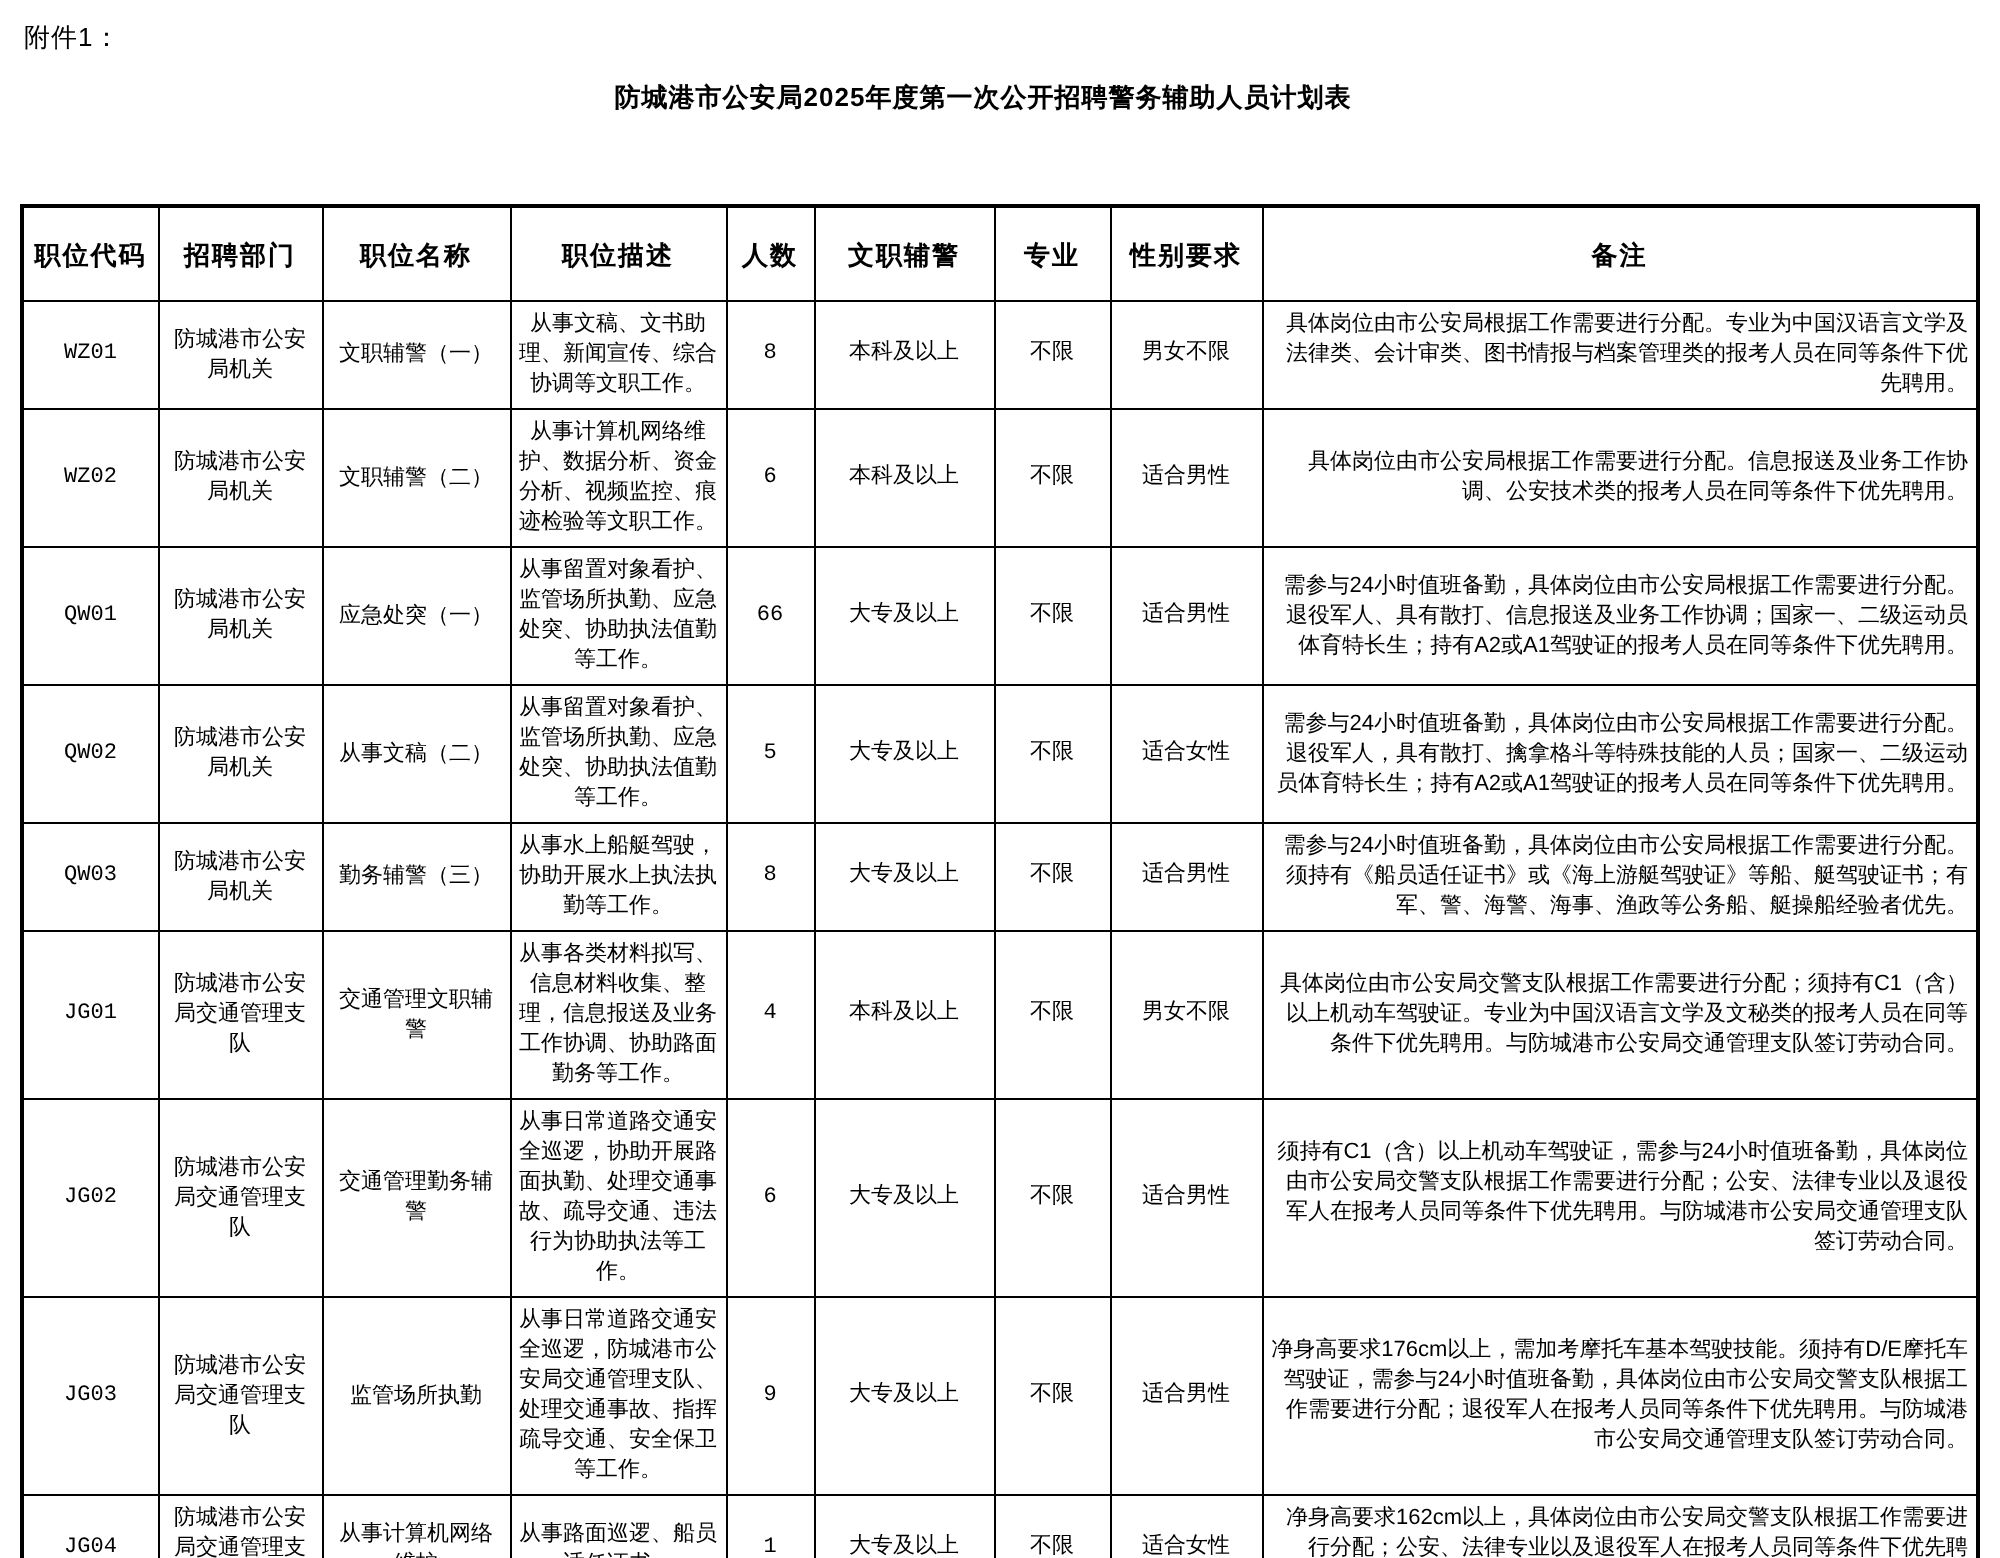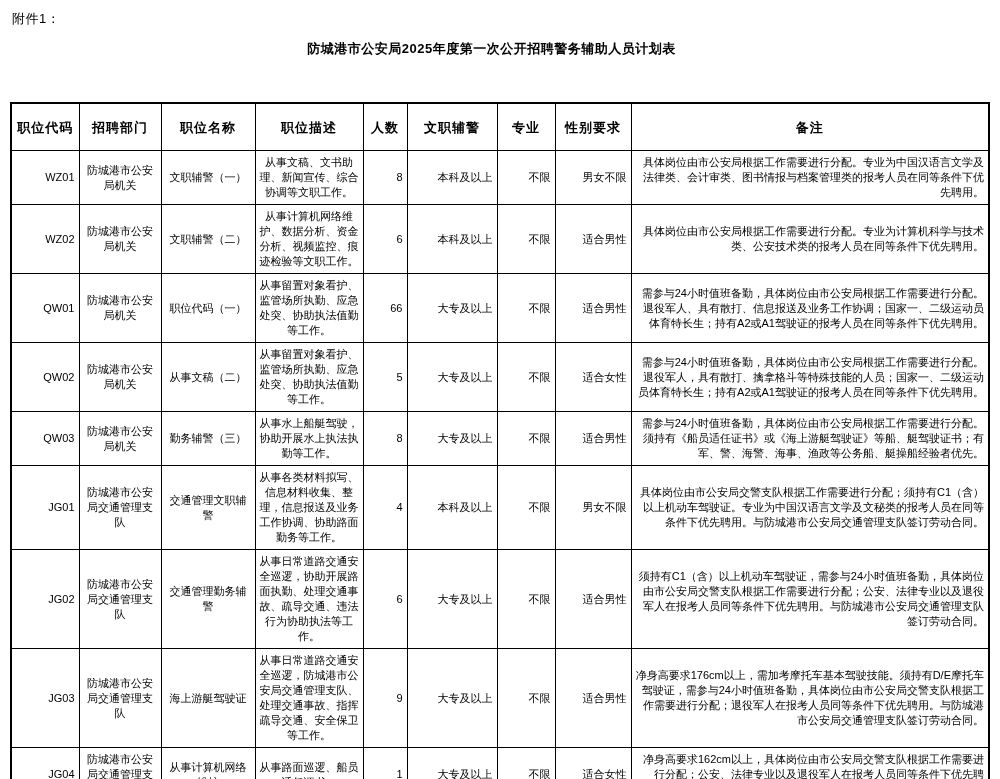--- a/index.html
+++ b/index.html
@@ -49,21 +49,22 @@
     line-height: 15px;
   }
   table.plan thead th {
     font-weight: bold;
     font-size: 13px;
     text-align: center;
     height: 38px;
     letter-spacing: 1px;
   }
   td.c-code, td.c-count, td.c-edu, td.c-major, td.c-gender {
-    text-align: right;
+    text-align: center;
+    font-family: Liberation Mono, monospace;
   }
   td.c-dept, td.c-name {
     text-align: center;
   }
   td.c-desc {
     text-align: center;
     line-height: 15px;
   }
   td.c-remark {
     text-align: right;
@@ -129,26 +130,26 @@
       </tr>
       <tr>
         <td class="c-code">WZ02</td>
         <td class="c-dept">防城港市公安局机关</td>
         <td class="c-name">文职辅警（二）</td>
         <td class="c-desc">从事计算机网络维护、数据分析、资金分析、视频监控、痕迹检验等文职工作。</td>
         <td class="c-count">6</td>
         <td class="c-edu">本科及以上</td>
         <td class="c-major">不限</td>
         <td class="c-gender">适合男性</td>
-        <td class="c-remark">具体岗位由市公安局根据工作需要进行分配。专业为计算机科学与技术类、公安技术类的报考人员在同等条件下优先聘用。</td>
+        <td class="c-remark">具体岗位由市公安局根据工作需要进行分配。信息报送及业务工作协调、公安技术类的报考人员在同等条件下优先聘用。</td>
       </tr>
       <tr>
         <td class="c-code">QW01</td>
         <td class="c-dept">防城港市公安局机关</td>
-        <td class="c-name">职位代码（一）</td>
+        <td class="c-name">应急处突（一）</td>
         <td class="c-desc">从事留置对象看护、监管场所执勤、应急处突、协助执法值勤等工作。</td>
         <td class="c-count">66</td>
         <td class="c-edu">大专及以上</td>
         <td class="c-major">不限</td>
         <td class="c-gender">适合男性</td>
         <td class="c-remark">需参与24小时值班备勤，具体岗位由市公安局根据工作需要进行分配。退役军人、具有散打、信息报送及业务工作协调；国家一、二级运动员体育特长生；持有A2或A1驾驶证的报考人员在同等条件下优先聘用。</td>
       </tr>
       <tr>
         <td class="c-code">QW02</td>
         <td class="c-dept">防城港市公安局机关</td>
@@ -189,21 +190,21 @@
         <td class="c-desc">从事日常道路交通安全巡逻，协助开展路面执勤、处理交通事故、疏导交通、违法行为协助执法等工作。</td>
         <td class="c-count">6</td>
         <td class="c-edu">大专及以上</td>
         <td class="c-major">不限</td>
         <td class="c-gender">适合男性</td>
         <td class="c-remark">须持有C1（含）以上机动车驾驶证，需参与24小时值班备勤，具体岗位由市公安局交警支队根据工作需要进行分配；公安、法律专业以及退役军人在报考人员同等条件下优先聘用。与防城港市公安局交通管理支队签订劳动合同。</td>
       </tr>
       <tr>
         <td class="c-code">JG03</td>
         <td class="c-dept">防城港市公安局交通管理支队</td>
-        <td class="c-name">海上游艇驾驶证</td>
+        <td class="c-name">监管场所执勤</td>
         <td class="c-desc">从事日常道路交通安全巡逻，防城港市公安局交通管理支队、处理交通事故、指挥疏导交通、安全保卫等工作。</td>
         <td class="c-count">9</td>
         <td class="c-edu">大专及以上</td>
         <td class="c-major">不限</td>
         <td class="c-gender">适合男性</td>
         <td class="c-remark">净身高要求176cm以上，需加考摩托车基本驾驶技能。须持有D/E摩托车驾驶证，需参与24小时值班备勤，具体岗位由市公安局交警支队根据工作需要进行分配；退役军人在报考人员同等条件下优先聘用。与防城港市公安局交通管理支队签订劳动合同。</td>
       </tr>
       <tr>
         <td class="c-code">JG04</td>
         <td class="c-dept">防城港市公安局交通管理支队</td>

